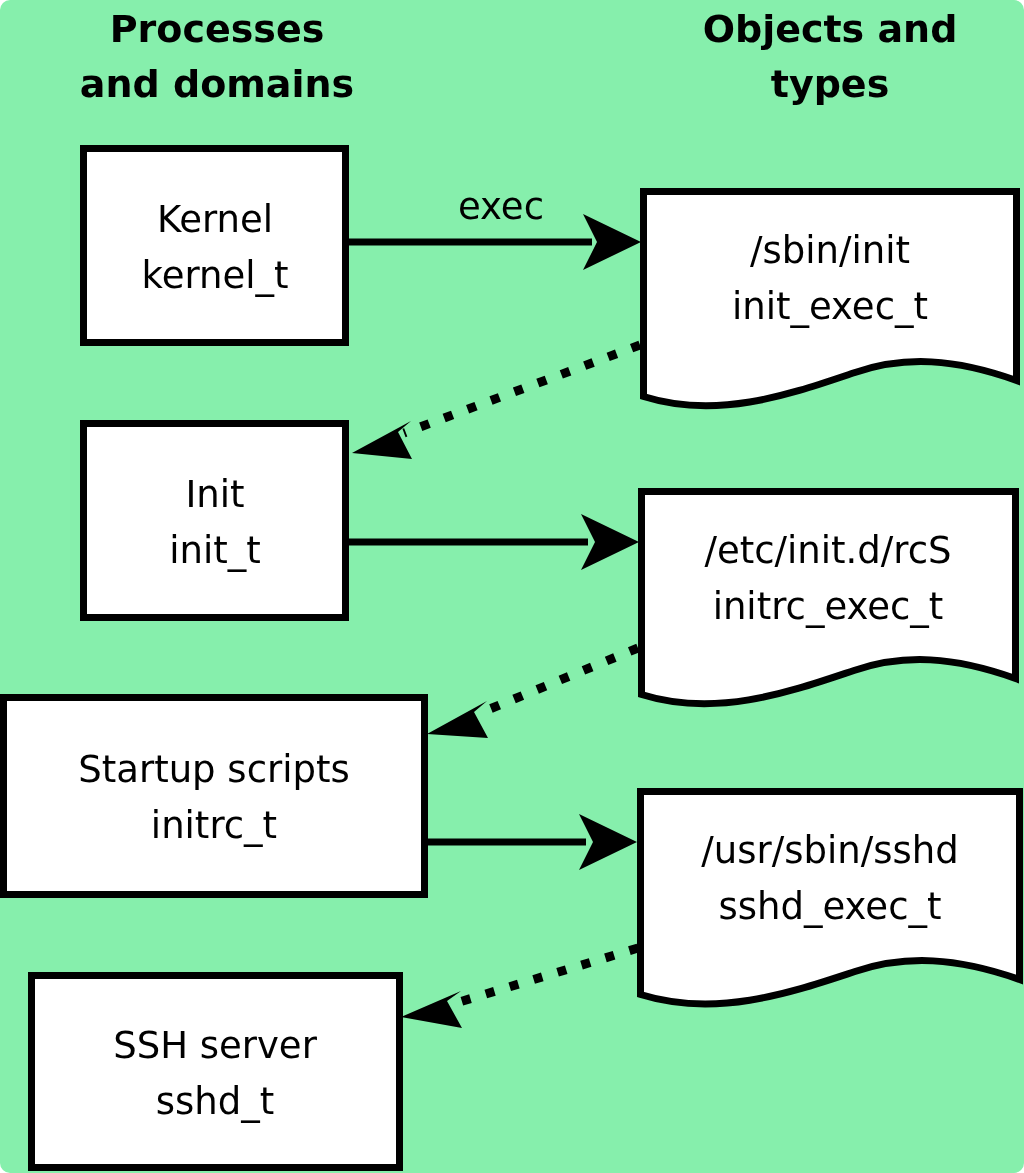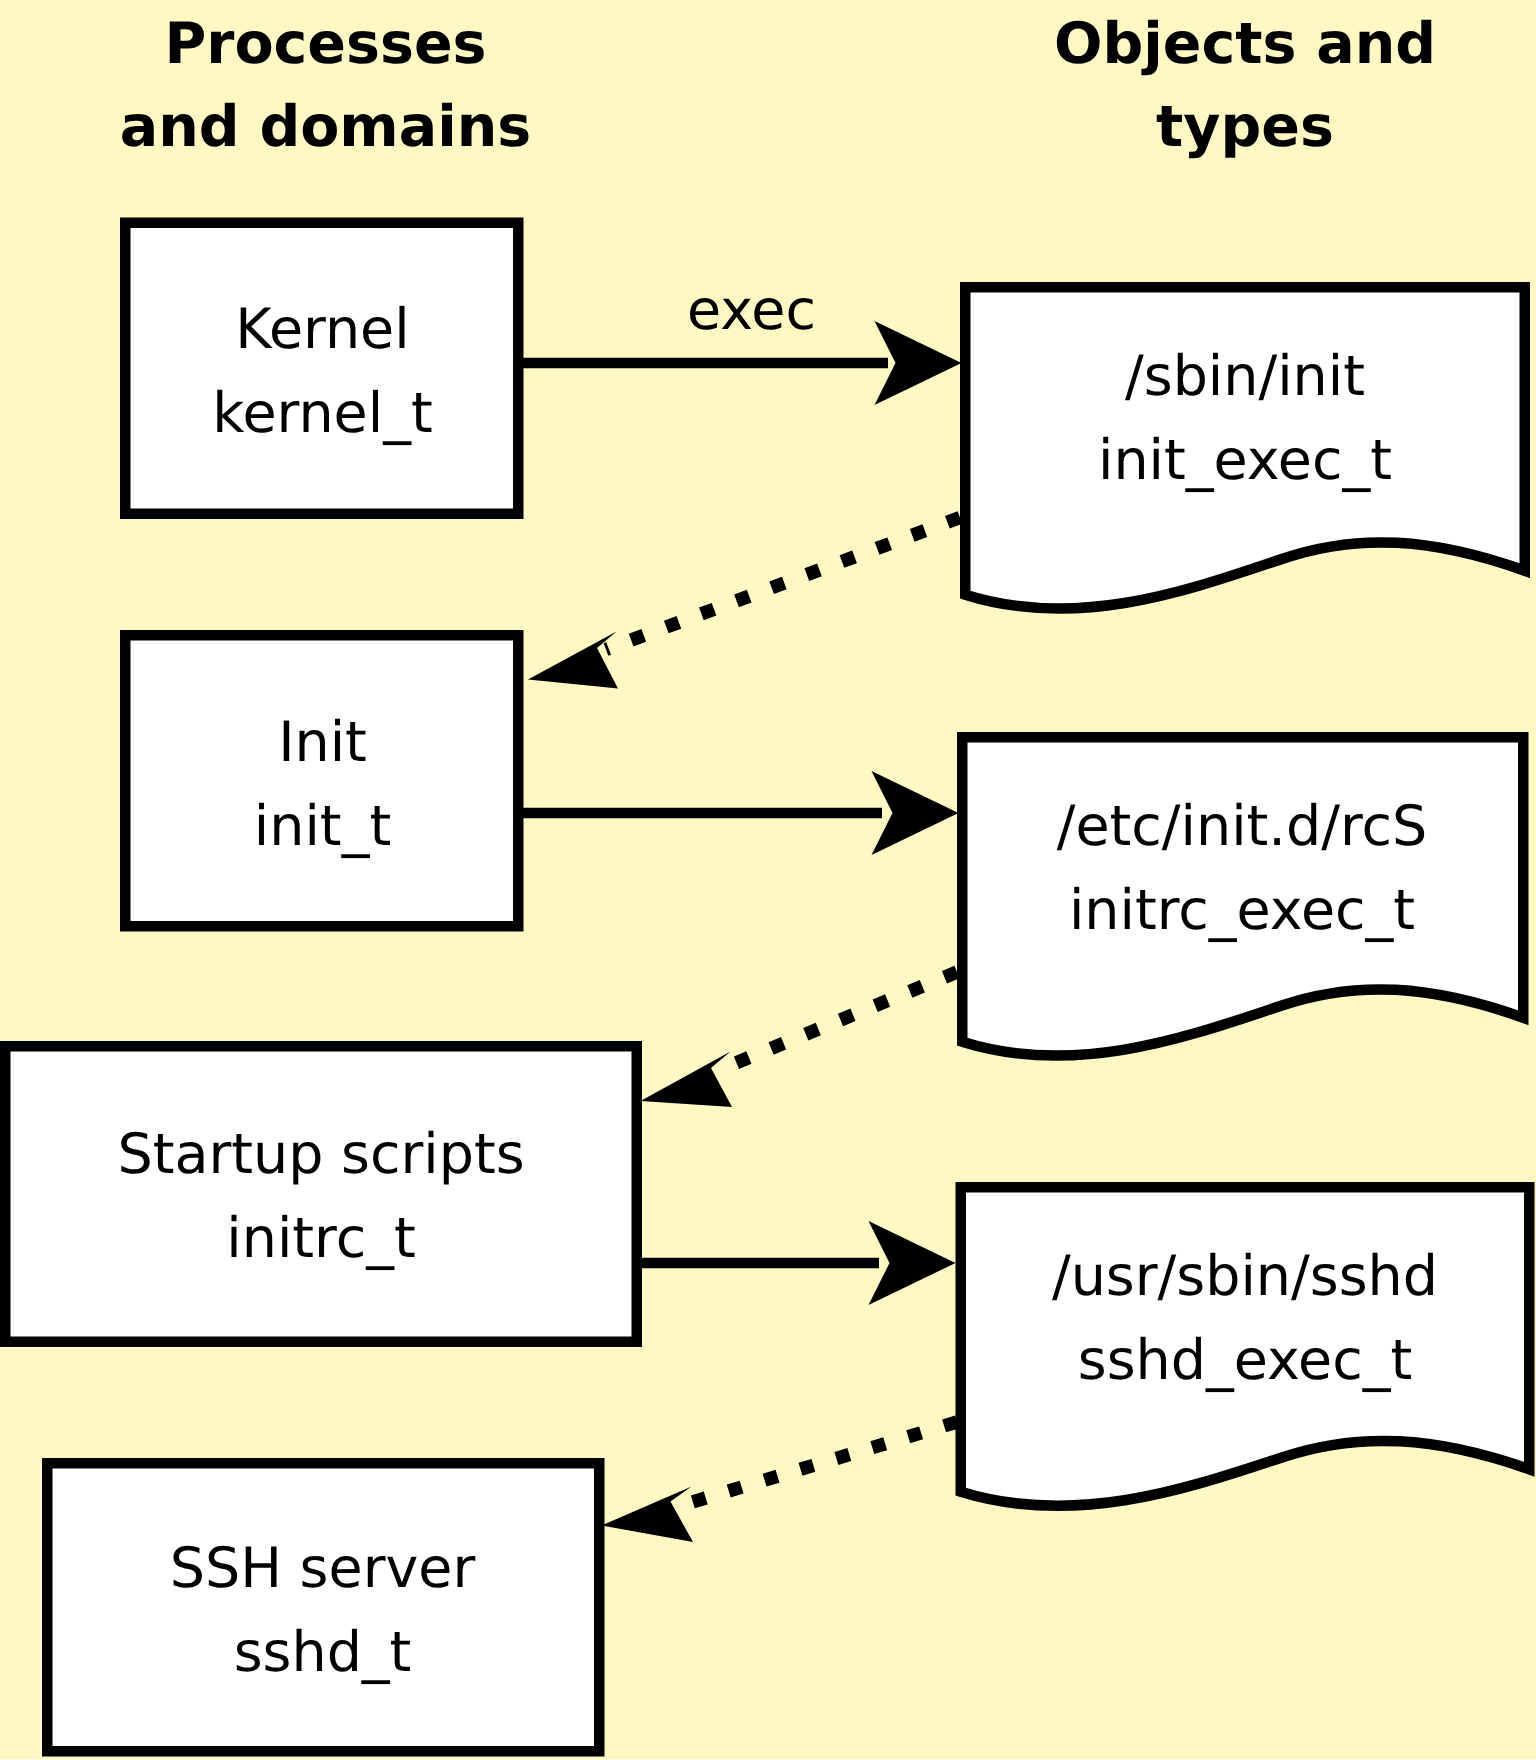--- a/index.html
+++ b/index.html
@@ -10,21 +10,22 @@
   body {
     width: 1024px;
     height: 1173px;
     overflow: hidden;
     font-family: "DejaVu Sans", sans-serif;
   }
   #diagram-root {
     position: relative;
     width: 1024px;
     height: 1173px;
-    background: #fef9c3;
+    background: #86efac;
+    border-radius: 10px;
   }
   svg#diagram-svg {
     position: absolute;
     top: 0;
     left: 0;
     width: 1024px;
     height: 1173px;
     display: block;
   }
   .col-header {

